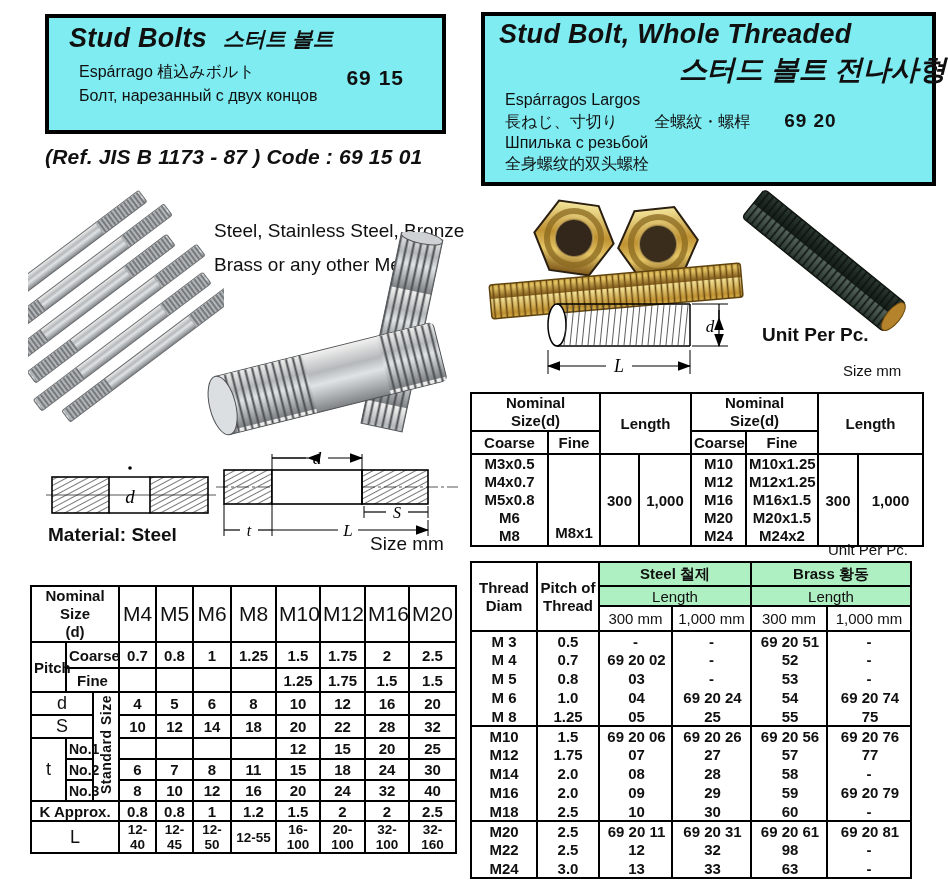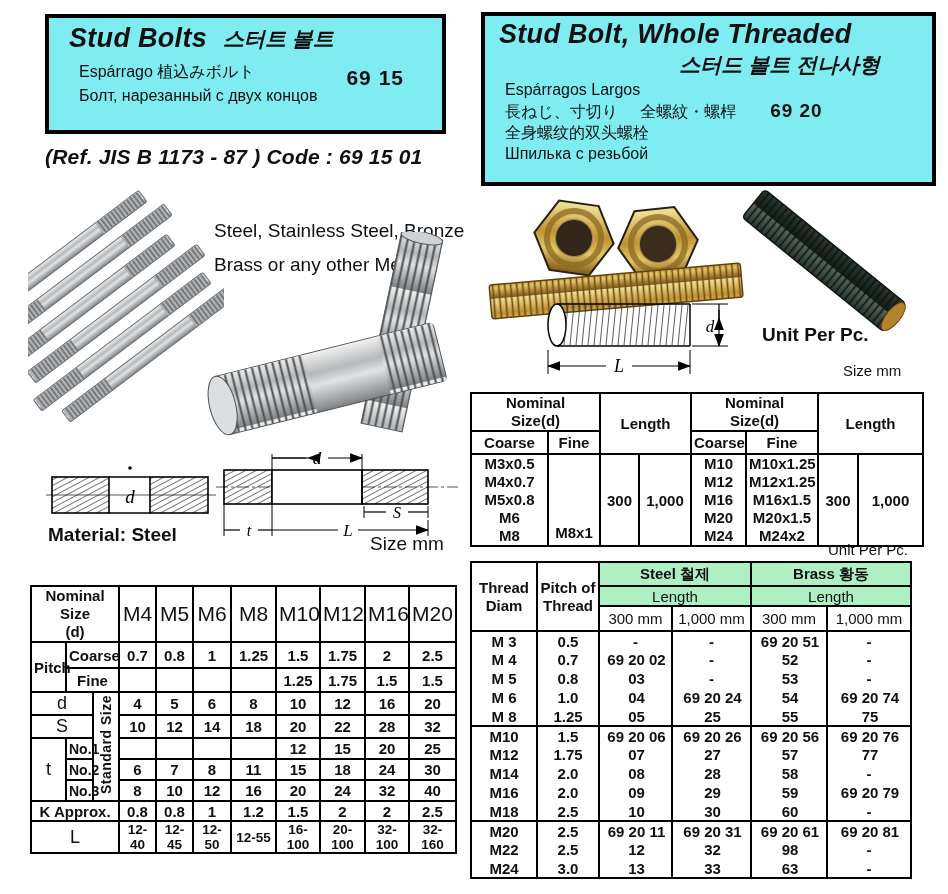--- a/index.html
+++ b/index.html
@@ -6,27 +6,27 @@
   body{width:948px;height:894px;position:relative;background:#ffffff;
        font-family:"Liberation Sans","DejaVu Sans",sans-serif;color:#101010;overflow:hidden;}
   .abs{position:absolute;}
   
   .cyanbox{background:#7fecf1;border:4px solid #000;box-sizing:border-box;}
   .lbox{left:45px;top:14px;width:401px;height:120px;padding:5px 14px 4px 20px;}
   .rbox{left:481px;top:12px;width:455px;height:174px;padding:3px 12px 2px 14px;}
   .trow{display:flex;align-items:center;}
   .t-en{font-weight:bold;font-style:italic;font-size:27px;letter-spacing:.3px;white-space:nowrap;}
   .t-kr{font-weight:bold;font-style:italic;font-size:21px;margin-left:16px;white-space:nowrap;}
-  .t-kr2{font-weight:bold;font-style:italic;font-size:21px;text-align:right;margin:1px 40px 0 180px;white-space:nowrap;}
+  .t-kr2{font-weight:bold;font-style:italic;font-size:28px;text-align:left;margin:1px 40px 0 180px;white-space:nowrap;}
   .subrow{display:flex;justify-content:space-between;align-items:flex-start;margin-top:6px;}
   .sub{font-size:16px;line-height:24px;padding-left:10px;}
   .code{font-weight:bold;font-size:21px;padding:6px 24px 0 0;letter-spacing:1px;}
   .rsub{font-size:16px;line-height:21px;padding-left:6px;}
   .jrow{display:flex;align-items:baseline;}
-  .jgap{margin-left:22px;}
+  .jgap{margin-left:36px;}
   .rcode{font-weight:bold;font-size:19px;margin-left:34px;letter-spacing:1px;}
   .refline{left:45px;top:145px;font-weight:bold;font-style:italic;font-size:21px;letter-spacing:.2px;}
   .note{left:214px;top:186px;font-size:19px;line-height:34px;margin-top:28px;}
   .matlabel{left:48px;top:524px;font-size:19px;font-weight:bold;}
   .sizemmL{left:370px;top:533px;font-size:19px;}
   .unitpc1{left:762px;top:324px;font-size:19px;font-weight:bold;}
   .sizemmR{left:843px;top:362px;font-size:15px;}
   .unitpc2{left:828px;top:541px;font-size:15px;}
   
   table{border-collapse:collapse;table-layout:fixed;}
@@ -330,22 +330,22 @@
 <div class="abs cyanbox rbox">
   <div class="t-en">Stud Bolt, Whole Threaded</div>
   <div class="t-kr2">스터드 볼트 전나사형</div>
   <div class="rsub">
     <div>Espárragos Largos</div>
     <div class="jrow">
       <span>長ねじ、寸切り</span>
       <span class="jgap">全螺紋・螺桿</span>
       <span class="rcode">69 20</span>
     </div>
+    <div>Шпилька с резьбой</div>
     <div>全身螺纹的双头螺栓</div>
-    <div>Шпилька с резьбой</div>
   </div>
 </div>
 
 <svg class="abs" style="left:486px;top:186px;" width="452" height="190" viewBox="0 0 452 190">
   <defs>
     <linearGradient id="gB" x1="0" y1="0" x2="0" y2="1">
       <stop offset="0" stop-color="#f3e49a"></stop>
         <stop offset="0.45" stop-color="#c09232"></stop>
       <stop offset="0.7" stop-color="#e4c565"></stop>
         <stop offset="1" stop-color="#7e571a"></stop>

